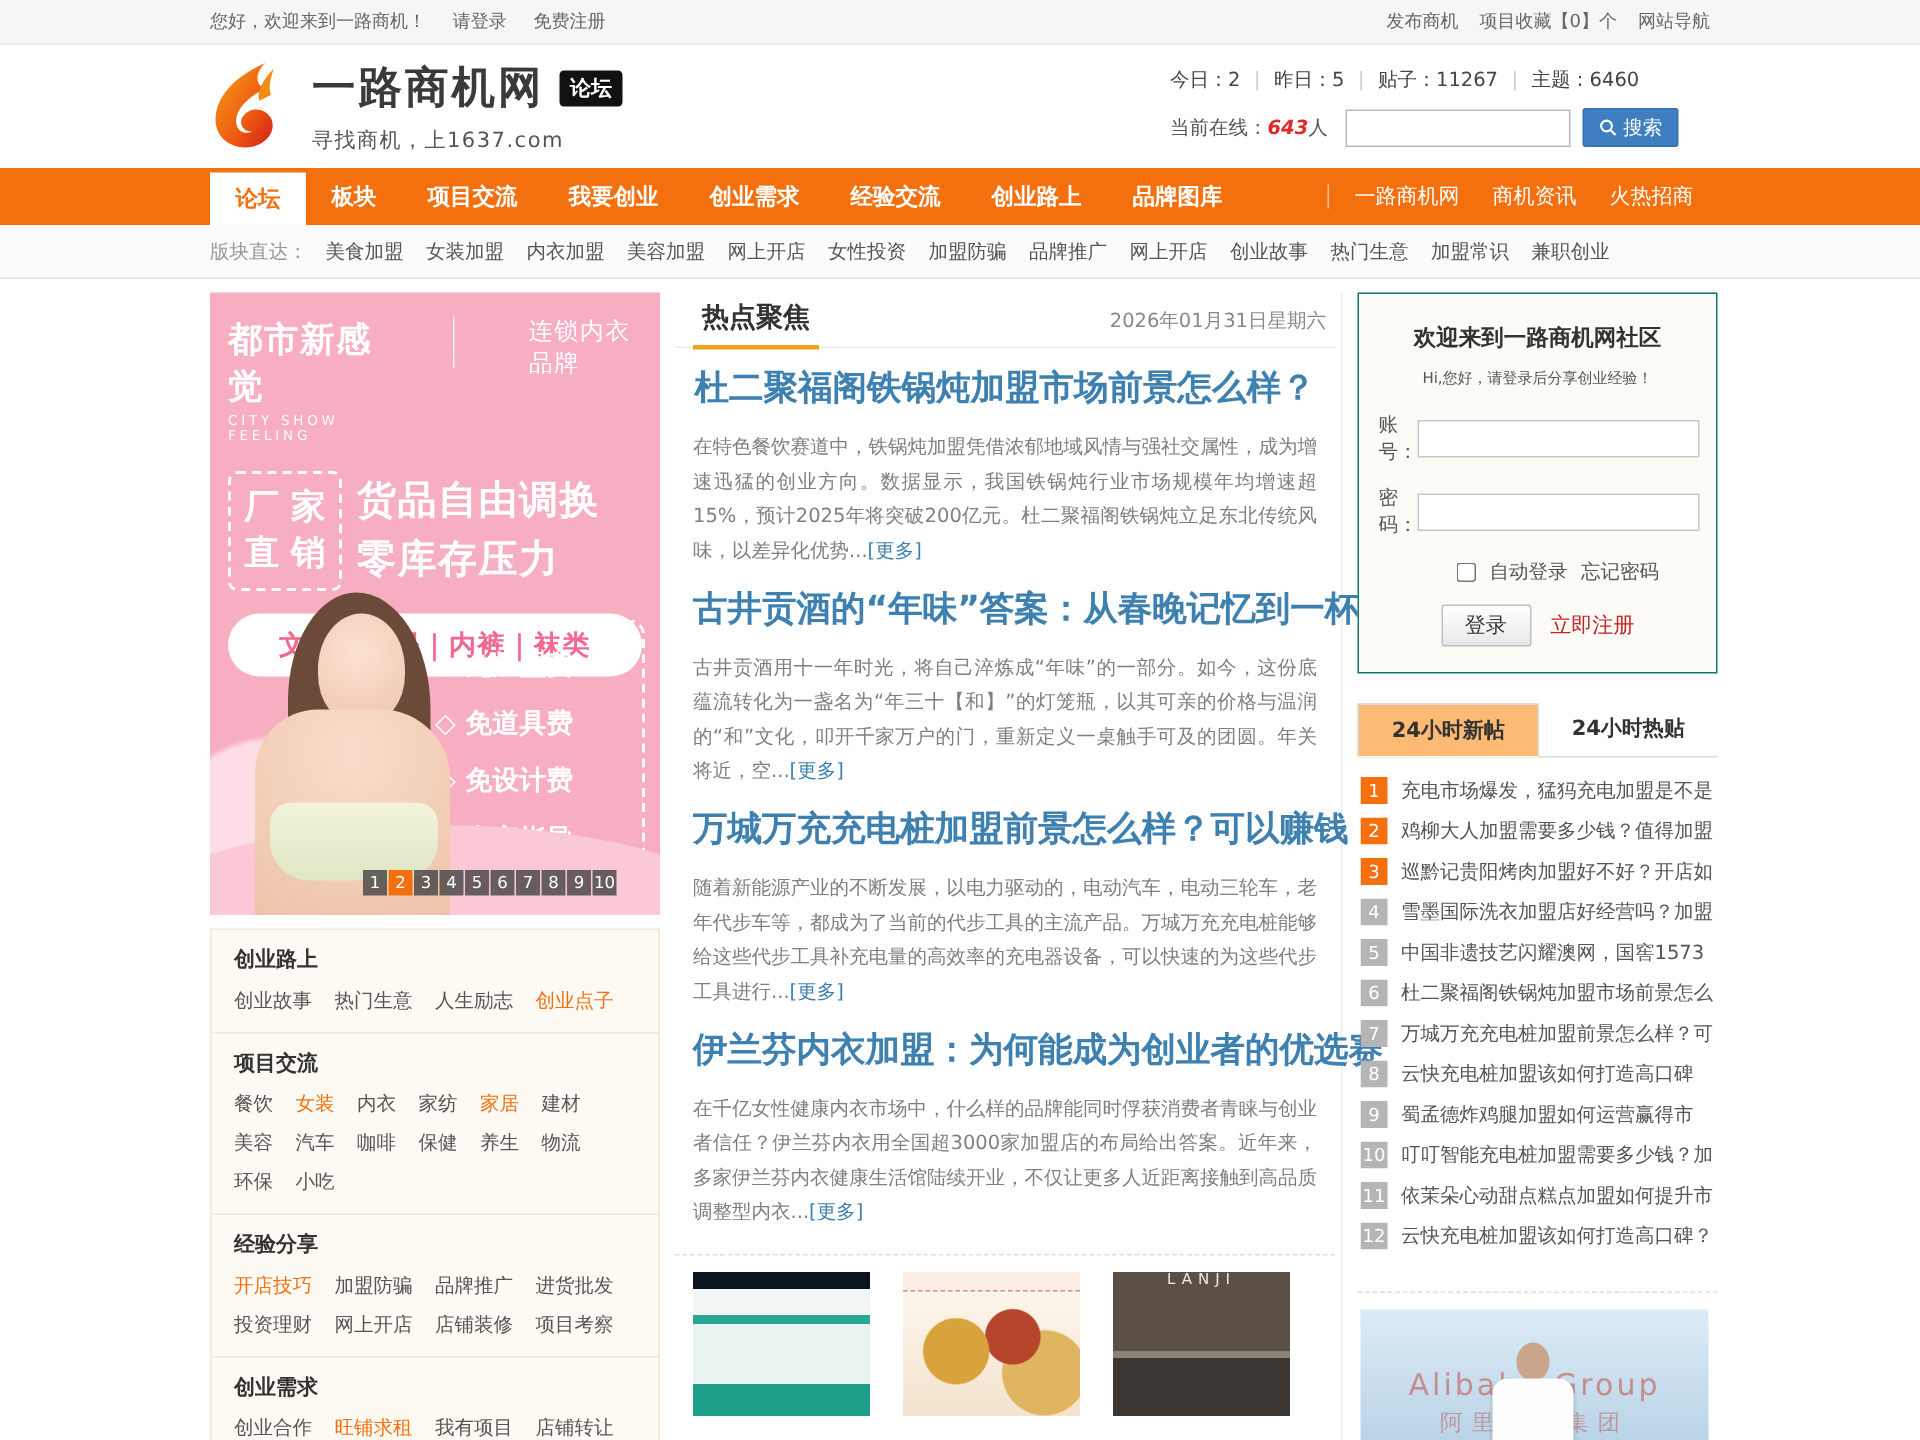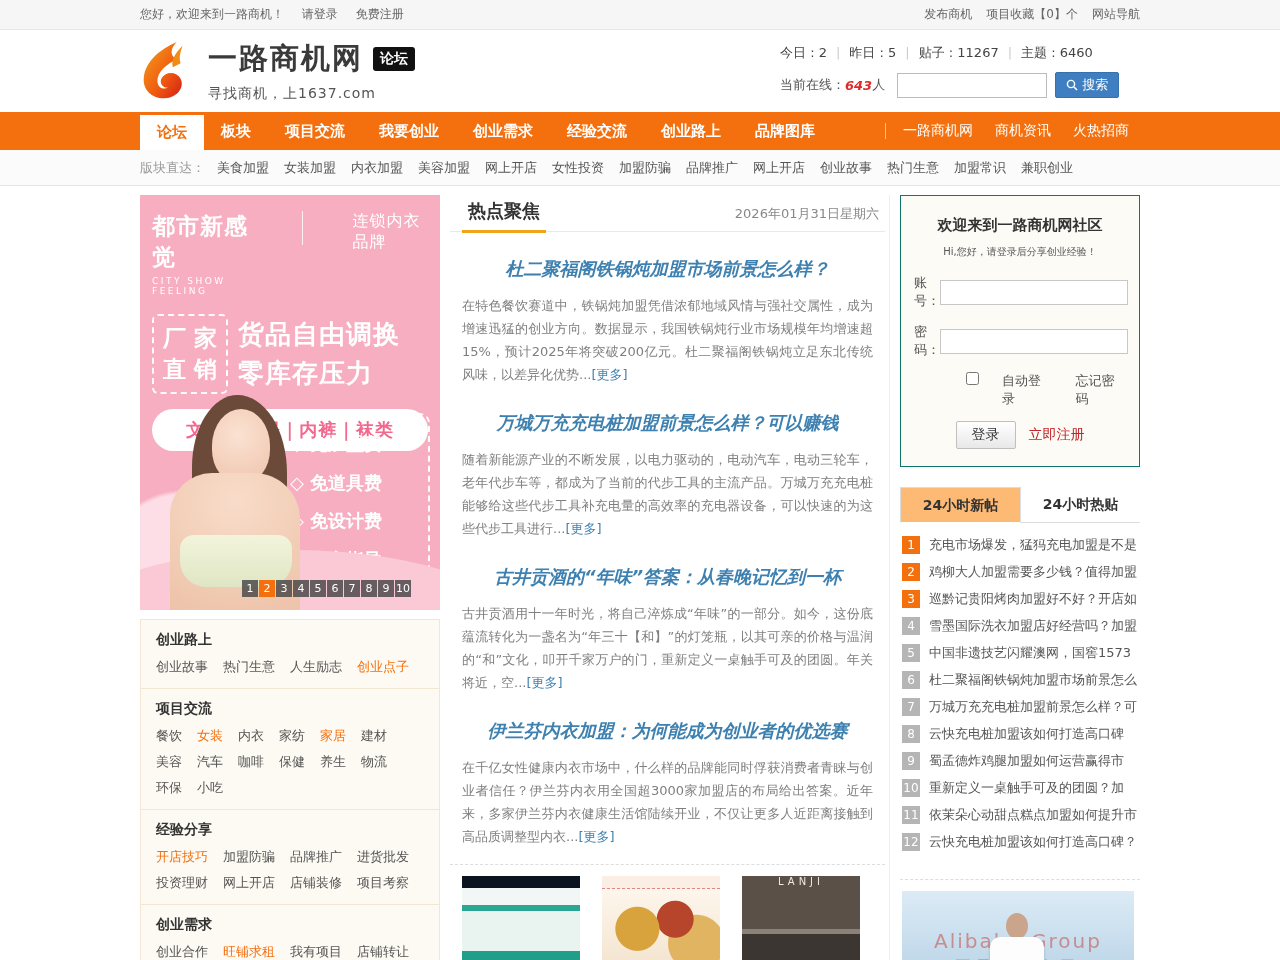--- a/index.html
+++ b/index.html
@@ -81,40 +81,40 @@
   .sb-title { font-size:14px; font-weight:bold; color:#333; margin-bottom:9px; }
   .sb-links { display:flex; flex-wrap:wrap; gap:8px 15px; font-size:13px; }
   .sb-link { color:#555; cursor:pointer; }
   .sb-link.hl { color:#f4700f; }
 
   
   .hot-head { display:flex; justify-content:space-between; align-items:flex-end; border-bottom:1px solid #e9e9e9; padding-left:12px; }
   .hot-title { font-size:18px; font-weight:bold; color:#333; padding:4px 6px 7px; border-bottom:3px solid #f0a419; margin-bottom:-2px; }
   .hot-date { font-size:13px; color:#888; padding:0 6px 8px 0; }
   .article { padding:0 12px; }
-  .a-title { text-align:center; font-size:18px; font-weight:bold; color:#3e81b0; margin:25px 0 13px; cursor:pointer; white-space:nowrap;font-style:italic; }
+  .a-title { text-align:center; font-size:23px; font-weight:bold; color:#3e81b0; margin:11px 0 13px; cursor:pointer; white-space:nowrap; }
   .a-body { font-size:13px; color:#7f7f7f; line-height:23px; text-align:justify; }
   .a-more { color:#3e81b0; cursor:pointer; }
   .thumbs { border-top:1px dashed #ddd; margin-top:16px; padding:11px 6px 0 12px; display:flex; gap:22px; }
   .thumb { width:118px; cursor:pointer; }
   .thumb-img { width:118px; height:96px; position:relative; overflow:hidden; }
   .timg-store { background:linear-gradient(#0c1420 12%, #f2f6f4 12% 30%, #28a893 30% 36%, #e9f3ef 36% 78%, #1f9e8a 78%); }
   .timg-food { background:radial-gradient(circle at 30% 55%, #d8a33c 0 22%, transparent 23%), radial-gradient(circle at 62% 45%, #b7452b 0 20%, transparent 21%), radial-gradient(circle at 80% 70%, #e0b461 0 24%, transparent 25%), linear-gradient(#fdf6ec 14%, #f3e3cd); }
   .timg-food::before { content:""; position:absolute; left:0; top:0; width:100%; height:12px; background:#fbeee4; border-bottom:1px dashed #d88; }
   .timg-lanji { background:linear-gradient(#5a5048 55%, #8a8178 55% 60%, #3c3632 60%); display:flex; align-items:flex-start; justify-content:center; }
   .lanji-txt { color:#efeae2; font-size:10px; letter-spacing:4px; margin-top:0; }
 
   
   .panel { background:#fcfbf6; border:1px solid #0f766e; }
   .welcome { padding:15px 13px 14px; }
   .w-title { text-align:center; font-size:15px; font-weight:bold; color:#333; margin:5px 0 10px; }
   .w-sub { text-align:center; font-size:10px; color:#555; margin-bottom:15px; }
   .w-row { display:flex; align-items:center; margin-bottom:13px; font-size:13px; color:#555; }
   .w-row input { flex:1; height:25px; border:1px solid #c7c7c7; background:#fff; padding:0 5px; font-size:13px; }
-  .w-opts { display:flex; gap:23px; font-size:13px; color:#555; margin:2px 0 13px 52px; }
+  .w-opts { display:flex; align-items:center; gap:9px; font-size:13px; color:#555; margin:2px 0 13px 52px; }
   .w-opts input { width:13px; height:13px; }
   .w-forgot { cursor:pointer; }
   .w-btns { display:flex; justify-content:center; align-items:center; gap:13px; padding-bottom:3px; }
   .login-btn { border:1px solid #bfbfbf; background:linear-gradient(#fff,#e8e8e8); color:#333; font-size:14px; padding:4px 15px; border-radius:2px; cursor:pointer; }
   .reg-link { color:#c2252b; font-size:14px; cursor:pointer; }
 
   .hotpanel { margin-top:20px; }
   .tabs { display:flex; border-bottom:1px solid #dcdcdc; }
   .tab { flex:1; text-align:center; font-size:14px; font-weight:bold; color:#333; line-height:34px; cursor:pointer; }
   .tab.active { background:#fdba74; border:1px solid #dcdcdc; border-bottom:1px solid #fff; margin-bottom:-1px; }
@@ -349,26 +349,26 @@
     <div class="hot-head">
       <span class="hot-title">热点聚焦</span>
       <span class="hot-date">2026年01月31日星期六</span>
     </div>
 
     <div class="article">
       <div class="a-title">杜二聚福阁铁锅炖加盟市场前景怎么样？</div>
       <div class="a-body"><span>在特色餐饮赛道中，铁锅炖加盟凭借浓郁地域风情与强社交属性，成为增速迅猛的创业方向。数据显示，我国铁锅炖行业市场规模年均增速超15%，预计2025年将突破200亿元。杜二聚福阁铁锅炖立足东北传统风味，以差异化优势...</span><span class="a-more">[更多]</span></div>
     </div>
     <div class="article">
+      <div class="a-title">古井贡酒的“年味”答案：从春晚记忆到一杯</div>
+      <div class="a-body"><span>古井贡酒用十一年时光，将自己淬炼成“年味”的一部分。如今，这份底蕴流转化为一盏名为“年三十【和】”的灯笼瓶，以其可亲的价格与温润的“和”文化，叩开千家万户的门，重新定义一桌触手可及的团圆。年关将近，空...</span><span class="a-more">[更多]</span></div>
+    </div>
+    <div class="article">
       <div class="a-title">万城万充充电桩加盟前景怎么样？可以赚钱</div>
       <div class="a-body"><span>随着新能源产业的不断发展，以电力驱动的，电动汽车，电动三轮车，老年代步车等，都成为了当前的代步工具的主流产品。万城万充充电桩能够给这些代步工具补充电量的高效率的充电器设备，可以快速的为这些代步工具进行...</span><span class="a-more">[更多]</span></div>
-    </div>
-    <div class="article">
-      <div class="a-title">古井贡酒的“年味”答案：从春晚记忆到一杯</div>
-      <div class="a-body"><span>古井贡酒用十一年时光，将自己淬炼成“年味”的一部分。如今，这份底蕴流转化为一盏名为“年三十【和】”的灯笼瓶，以其可亲的价格与温润的“和”文化，叩开千家万户的门，重新定义一桌触手可及的团圆。年关将近，空...</span><span class="a-more">[更多]</span></div>
     </div>
     <div class="article">
       <div class="a-title">伊兰芬内衣加盟：为何能成为创业者的优选赛</div>
       <div class="a-body"><span>在千亿女性健康内衣市场中，什么样的品牌能同时俘获消费者青睐与创业者信任？伊兰芬内衣用全国超3000家加盟店的布局给出答案。近年来，多家伊兰芬内衣健康生活馆陆续开业，不仅让更多人近距离接触到高品质调整型内衣...</span><span class="a-more">[更多]</span></div>
     </div>
 
     <div class="thumbs">
       <div class="thumb">
         <div class="thumb-img timg-store"></div>
 
@@ -457,21 +457,21 @@
             <span>云快充电桩加盟该如何打造高口碑</span>
           </div>
 
           <div class="hot-item">
             <span class="badge">9</span>
             <span>蜀孟德炸鸡腿加盟如何运营赢得市</span>
           </div>
 
           <div class="hot-item">
             <span class="badge">10</span>
-            <span>重新定义一桌触手可及的团圆？加</span>
+            <span>叮叮智能充电桩加盟需要多少钱？加</span>
           </div>
 
           <div class="hot-item">
             <span class="badge">11</span>
             <span>依茉朵心动甜点糕点加盟如何提升市</span>
           </div>
 
           <div class="hot-item">
             <span class="badge">12</span>
             <span>云快充电桩加盟该如何打造高口碑？</span>

